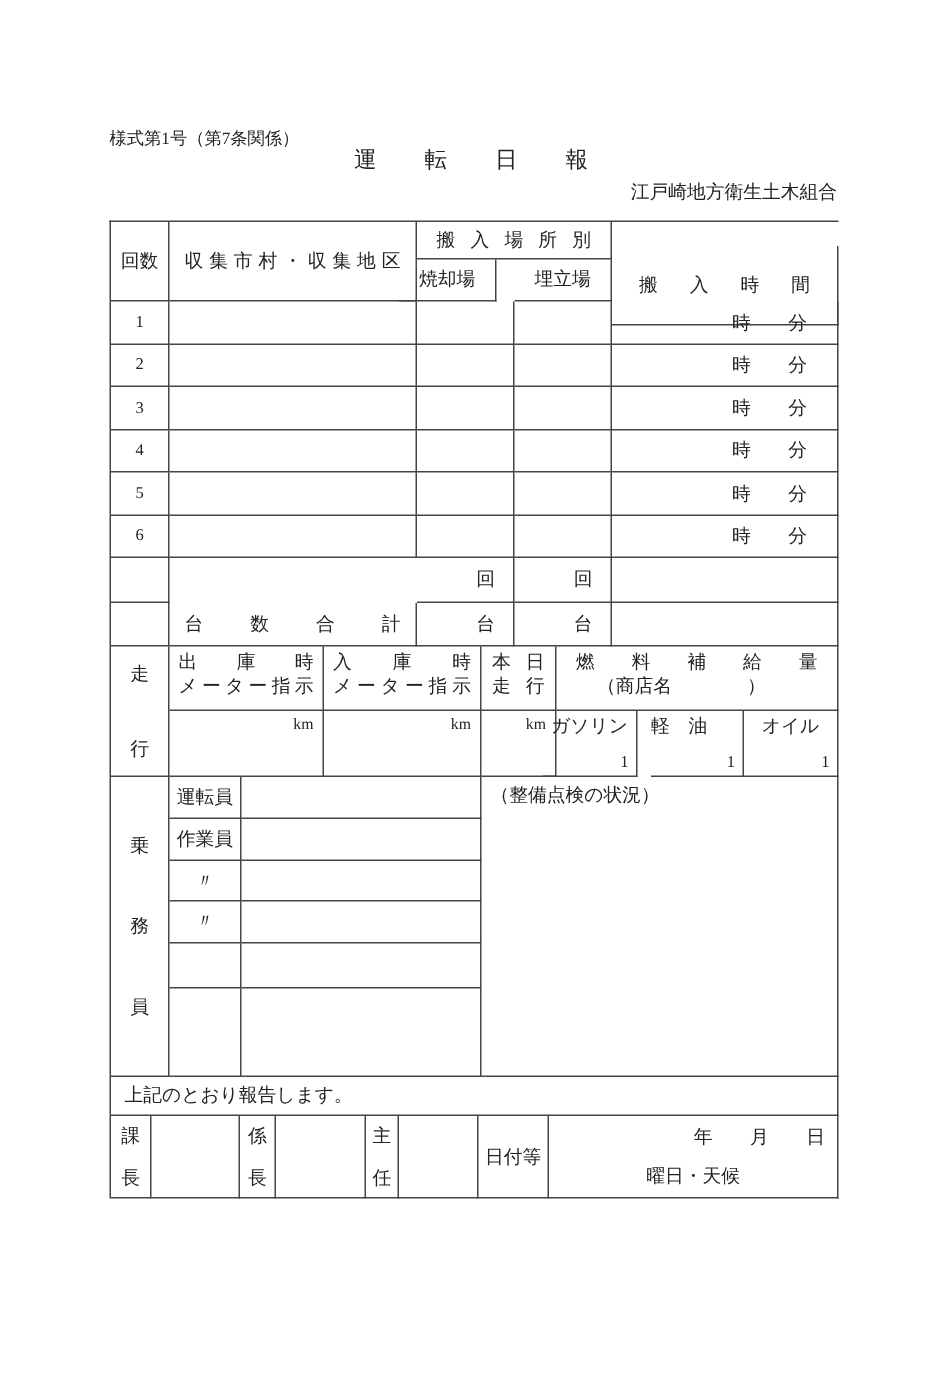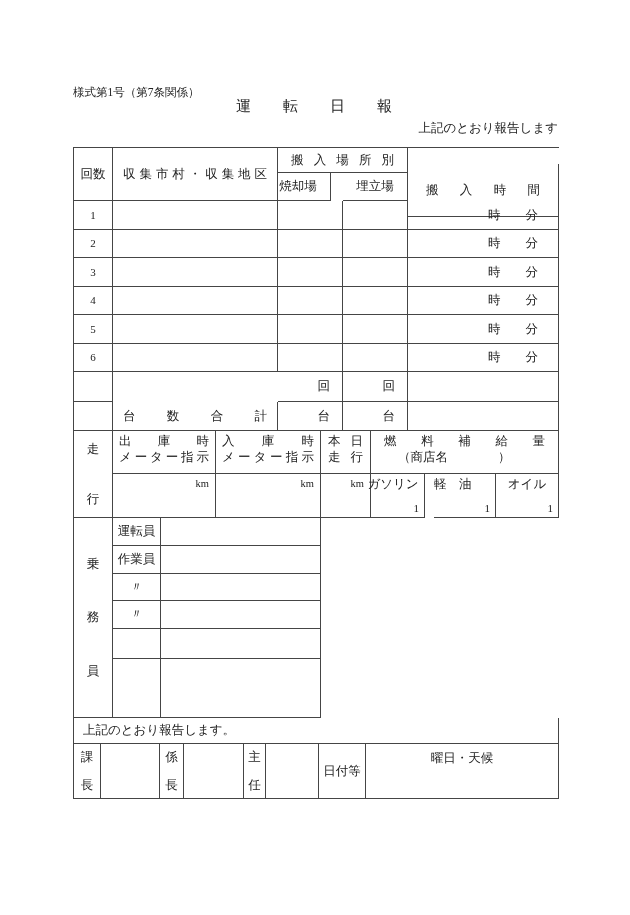--- a/index.html
+++ b/index.html
@@ -38,21 +38,21 @@
   .title  { left:236px; top:97px; width:156px; font-size:15px; }
   .org    { left:358px; top:120px; width:200px; text-align:right; font-size:12.5px; }
 </style>
 </head>
 <body>
 
 <div class="page">
 
   <div class="abs formno">様式第1号（第7条関係）</div>
   <div class="abs title jst">運転日報</div>
-  <div class="abs org">上記のとおり報告します</div>
+  <div class="abs org">江戸崎地方衛生土木組合</div>
 
   <div class="tbl">
 
     <div class="c vmid ctr" style="left:0;top:0;width:39px;height:53px">
       <span>回数</span>
     </div>
     <div class="c vmid" style="left:204px;top:0;width:130px;height:25px">
       <div class="fill jst" style="padding:0 13px">搬入場所別</div>
     </div>
     <div class="c vmid" style="left:39px;top:0;width:165px;height:53px">
@@ -212,20 +212,23 @@
     <div class="c" style="left:87px;top:453px;width:160px;height:28px"></div>
     <div class="c vmid ctr" style="left:39px;top:481px;width:48px;height:30px">
         <span></span>
       </div>
     <div class="c" style="left:87px;top:481px;width:160px;height:30px"></div>
     <div class="c vmid ctr" style="left:39px;top:511px;width:48px;height:59px">
         <span></span>
       </div>
     <div class="c" style="left:87px;top:511px;width:160px;height:59px"></div>
 
+    <div class="c" style="left:247px;top:370px;width:238px;height:200px;padding:4px 6px">
+      <span>（整備点検の状況）</span>
+    </div>
 
     <div class="c vmid" style="left:0;top:570px;width:485px;height:26px;padding-left:9px">
       <span>上記のとおり報告します。</span>
     </div>
 
     <div class="c vtx" style="left:0;top:596px;width:27px;height:55px;justify-content:space-between;padding:5px 0">
         <div>課</div>
         <div>長</div>
       </div>
     <div class="c" style="left:27px;top:596px;width:59px;height:55px"></div>
@@ -236,17 +239,18 @@
     <div class="c" style="left:110px;top:596px;width:60px;height:55px"></div>
     <div class="c vtx" style="left:170px;top:596px;width:22px;height:55px;justify-content:space-between;padding:5px 0">
         <div>主</div>
         <div>任</div>
       </div>
     <div class="c" style="left:192px;top:596px;width:53px;height:55px"></div>
     <div class="c vmid ctr" style="left:245px;top:596px;width:47px;height:55px">
       <span>日付等</span>
     </div>
     <div class="c" style="left:292px;top:596px;width:193px;height:55px;display:flex;flex-direction:column;justify-content:space-between;padding:6px 0">
+      <div style="text-align:right;padding-right:8px">年　　月　　日</div>
       <div style="text-align:center">曜日・天候</div>
     </div>
 
   </div>
 </div>
 
 </body></html>

